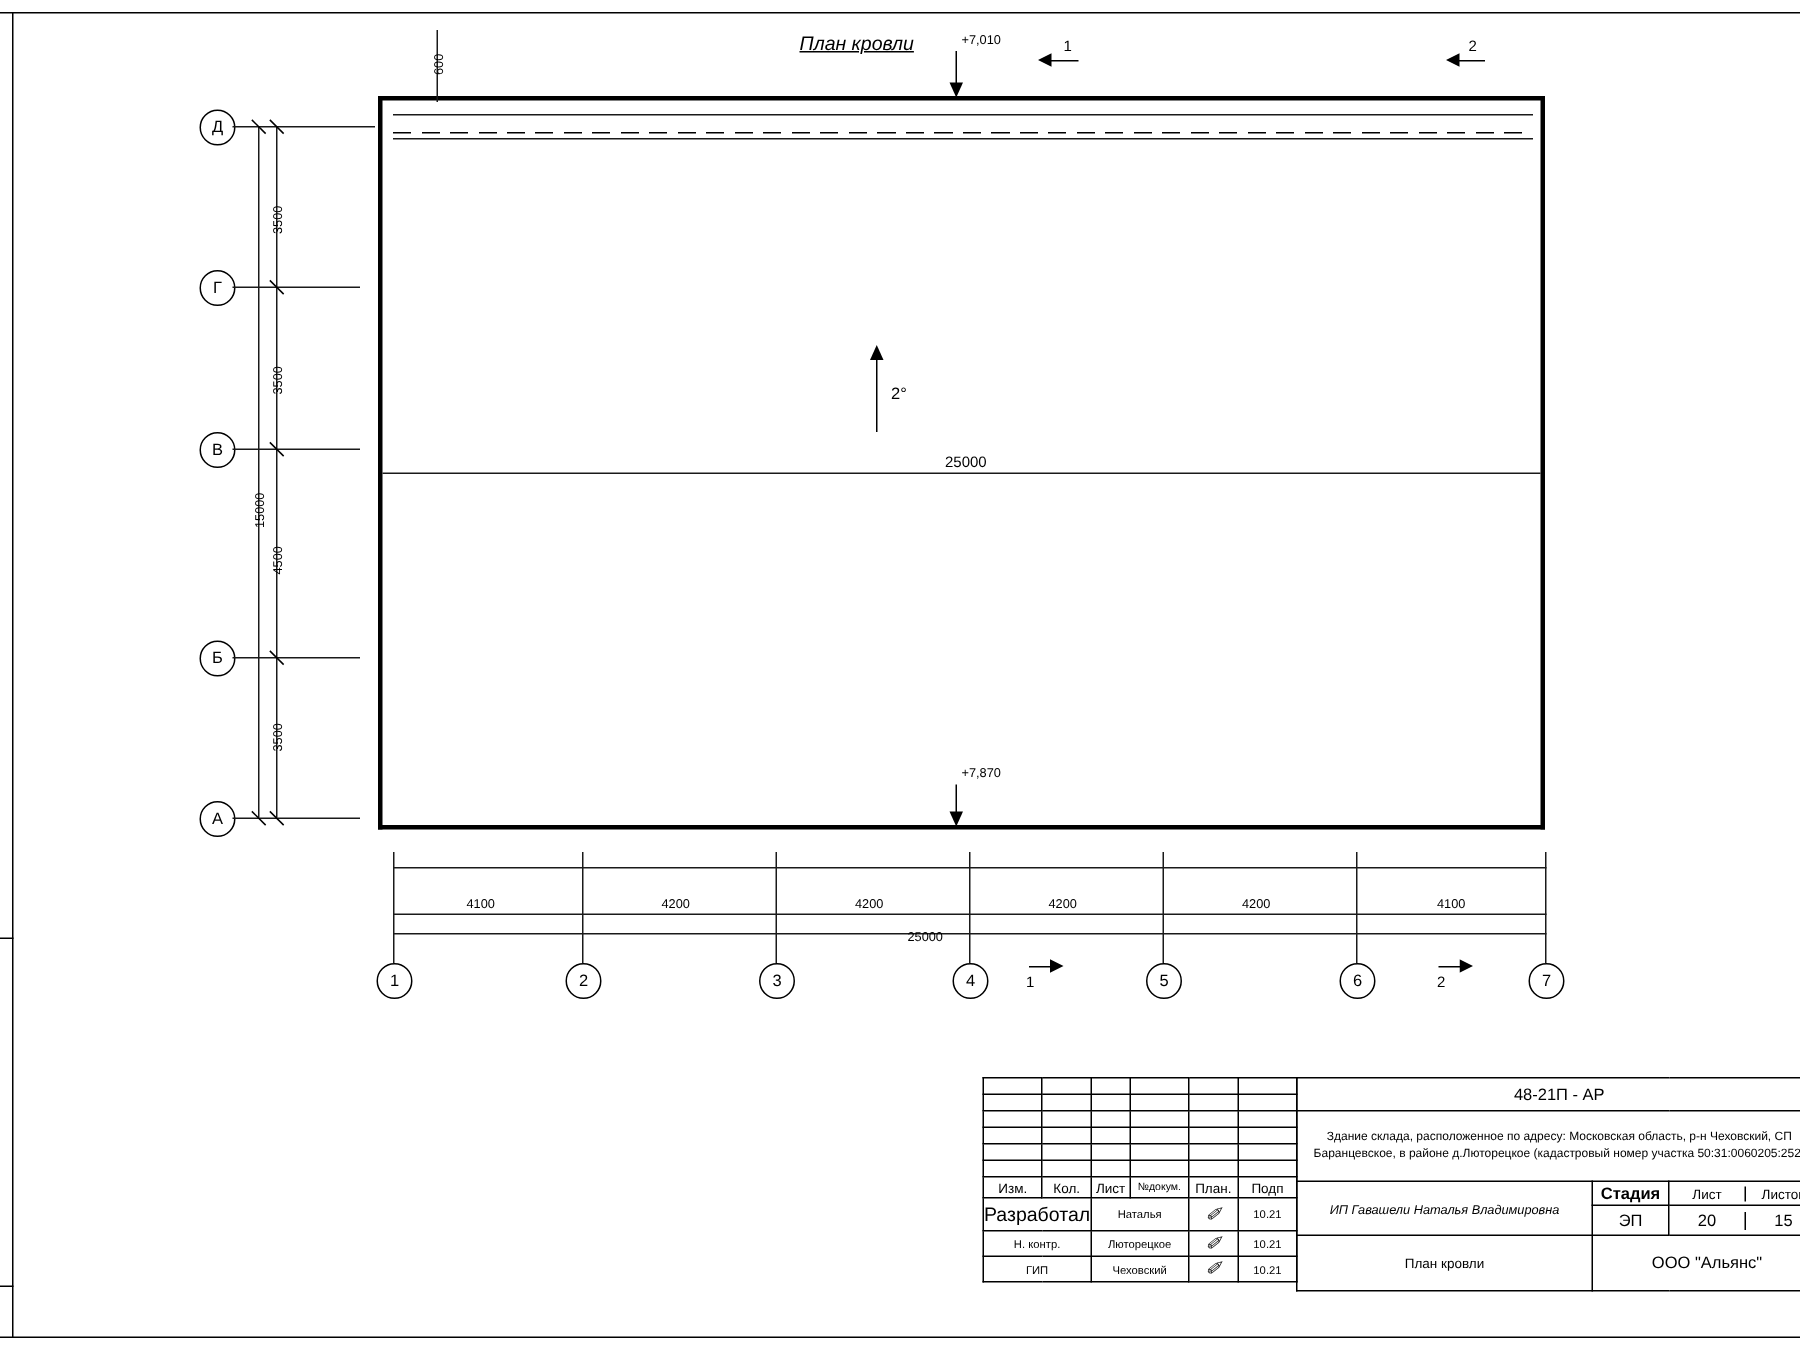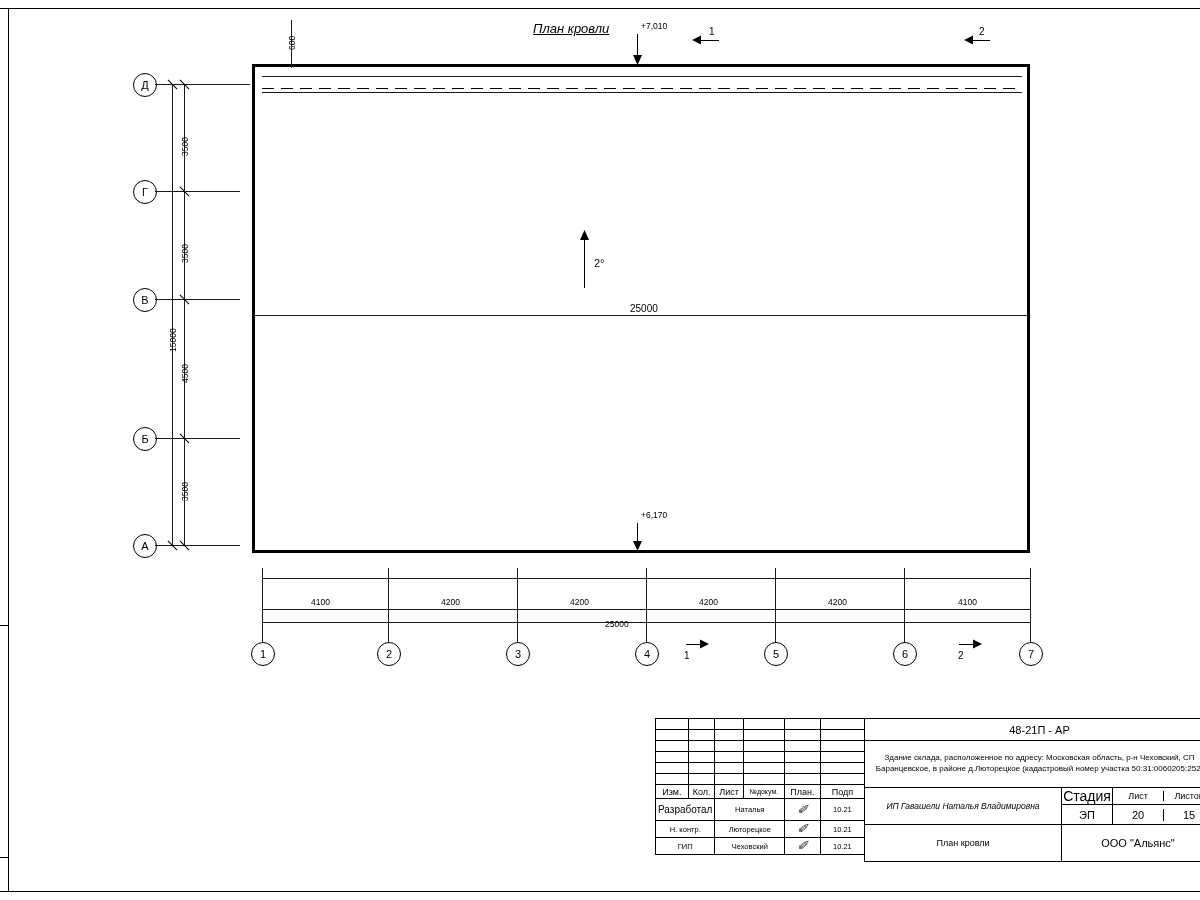--- a/index.html
+++ b/index.html
@@ -61,21 +61,21 @@
 
   <div class="ln thin" style="left:291px;top:20px;width:1px;height:48px;"></div>
   <div class="txt sm vert" style="left:288px;top:50px;">600</div>
 
   <div class="txt sm" style="left:641px;top:22px;">+7,010</div>
   <div class="ln" style="left:637px;top:34px;width:1px;height:25px;"></div>
   <svg class="abs" style="left:632px;top:54px;width:12px;height:12px;">
     <polygon points="5.5,11 1,1 10,1" fill="#000"></polygon>
   </svg>
 
-  <div class="txt sm" style="left:641px;top:511px;">+6,170</div>
+  <div class="txt sm" style="left:641px;top:511px;">+7,870</div>
   <div class="ln" style="left:637px;top:523px;width:1px;height:22px;"></div>
   <svg class="abs" style="left:632px;top:540px;width:12px;height:12px;">
     <polygon points="5.5,11 1,1 10,1" fill="#000"></polygon>
   </svg>
 
   <div class="ln" style="left:697px;top:40px;width:22px;height:1px;"></div>
   <svg class="abs" style="left:692px;top:35px;width:10px;height:11px;">
     <polygon points="0,0.5 9,5 0,9.5" fill="#000" transform="rotate(180 4.5 5)"></polygon>
   </svg>
   <div class="txt" style="left:709px;top:27px;">1</div>
@@ -233,21 +233,21 @@
           </tr>
       <tr style="height:14px;font-size:9px;">
         <td>Изм.</td>
         <td>Кол.</td>
         <td>Лист</td>
         <td style="font-size:7px;">№докум.</td>
         <td>План.</td>
         <td>Подп</td>
       </tr>
       <tr style="height:22px;">
-        <td colspan="2" style="font-size:10px;">Разработал</td>
+        <td colspan="2" style="font-size:13px;">Разработал</td>
         <td colspan="2" style="font-size:7.5px;">Наталья</td>
         <td class="sig">✐</td>
         <td style="font-size:7.5px;">10.21</td>
       </tr>
       <tr style="height:16px;">
         <td colspan="2" style="font-size:7.5px;">Н. контр.</td>
         <td colspan="2" style="font-size:7.5px;">Люторецкое</td>
         <td class="sig">✐</td>
         <td style="font-size:7.5px;">10.21</td>
       </tr>
@@ -263,21 +263,21 @@
     <table style="position:absolute;left:209px;top:0;width:351px;">
       <tbody>
           <tr style="height:22px;">
         <td colspan="3" style="font-size:11px;">48-21П - АР</td>
       </tr>
       <tr style="height:47px;">
         <td colspan="3" style="font-size:8px;padding:2px 4px;line-height:1.35;text-align:center;">Здание склада, расположенное по адресу: Московская область, р-н Чеховский, СП Баранцевское, в районе д.Люторецкое  (кадастровый номер участка 50:31:0060205:252)</td>
       </tr>
       <tr style="height:16px;">
         <td rowspan="2" style="font-size:8.5px;font-style:italic;padding:0 3px;width:190px;">ИП Гавашели Наталья Владимировна</td>
-        <td style="width:50px;font-size:14px;">Стадия</td>
+        <td style="width:50px;font-size:11px;font-weight:bold;">Стадия</td>
         <td style="padding:0;">
           <table style="width:100%;border-collapse:collapse;">
             <tbody>
                   <tr>
               <td style="border:0;border-right:1px solid #000;font-size:9px;width:50%;">Лист</td>
               <td style="border:0;font-size:9px;">Листов</td>
             </tr>
           </tbody>
               </table>
         </td>

